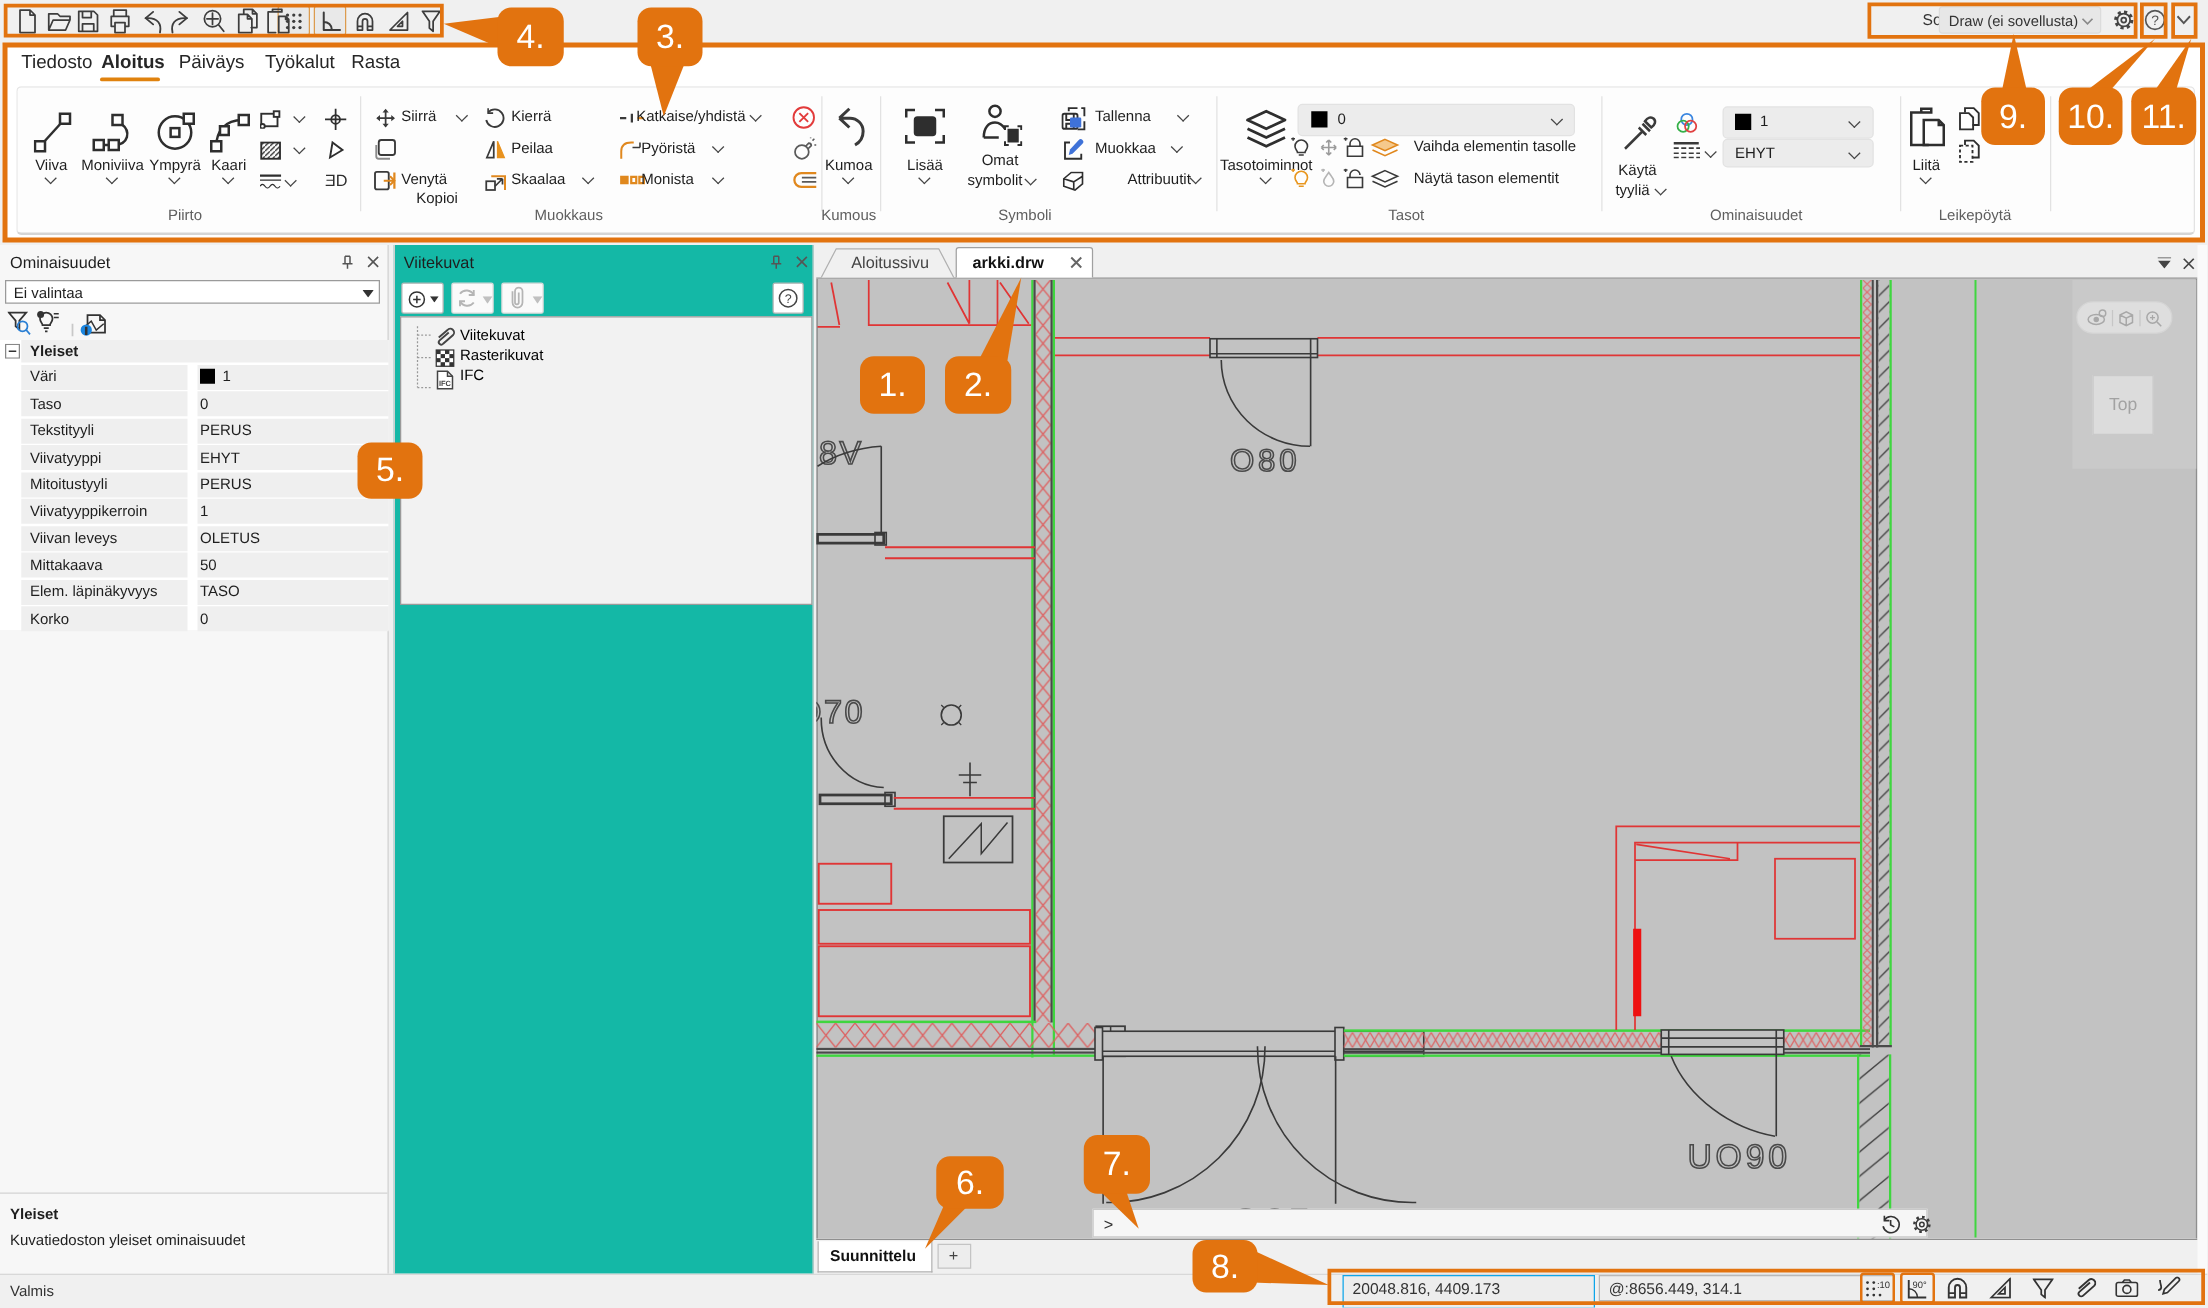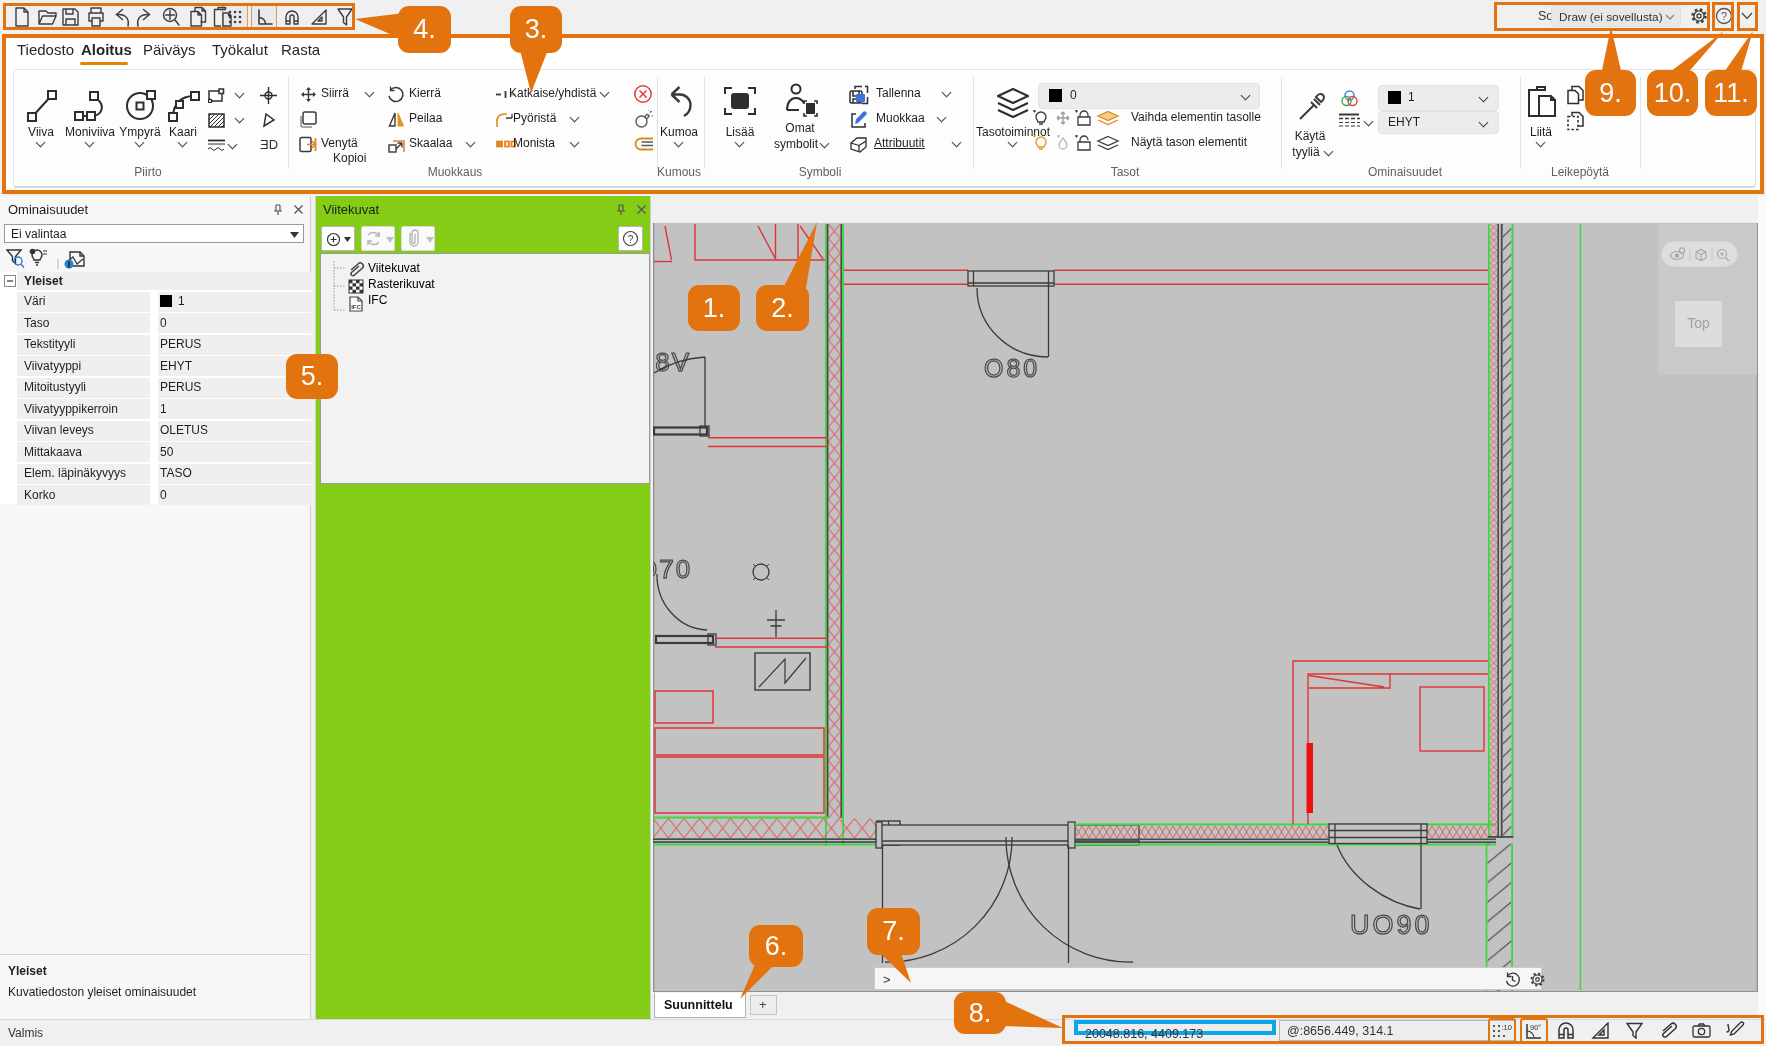--- a/index.html
+++ b/index.html
@@ -339,21 +339,21 @@
     <g fill="none" stroke="#2e2e2e" stroke-width="1.5">
         <path d="M6 3 H2 v13 h13 v-4"></path>
       </g>
     <path d="M8 12 L16 4 a1.8 1.8 0 0 0 -3 -3 L6 8.5 L5 13 Z" fill="#3f72d8"></path>
   </svg>
   <div class="txt" style="left:863px;top:42px;">Muokkaa</div>
     <div class="chv" style="left:929px;top:46px;"></div>
   <svg class="abs" style="left:837px;top:68px;" width="18" height="16" viewBox="0 0 18 16">
     <path d="M1 6 L7 1 H16 V10 L10 15 L1 12 Z M1 6 l8 2.5 M9 8.5 L16 4 M9 8.5 v6" fill="none" stroke="#2e2e2e" stroke-width="1.3"></path>
   </svg>
-  <div class="txt" style="left:861px;top:67px;text-decoration:underline;">Attribuutit</div>
+  <div class="txt" style="left:889px;top:67px;">Attribuutit</div>
     <div class="chv" style="left:944px;top:71px;"></div>
 
   <svg class="abs" style="left:981px;top:17px;" width="38" height="34" viewBox="0 0 38 34">
     <g fill="none" stroke="#2e2e2e" stroke-width="2.2" stroke-linejoin="round">
       <path d="M4 10 L19 3 L34 10 L19 17 Z"></path>
         <path d="M4 17 L19 24 L34 17"></path>
         <path d="M4 24 L19 31 L34 24"></path>
       </g>
   </svg>
   <div class="txt ctr" style="left:1000px;top:56px;">Tasotoiminnot</div>
@@ -537,21 +537,21 @@
     <div class="prow" style="left:17px;top:289px;width:133px;"></div>
       <div class="prow" style="left:158px;top:289px;width:153px;"></div>
     <div class="txt" style="left:24px;top:291.5px;">Korko</div>
       <div class="txt" style="left:160px;top:291.5px;">0</div>
   </div>
 
   <div class="abs" style="left:0;top:758px;width:310px;height:1px;background:#d4d4d4;"></div>
   <div class="txt" style="left:8px;top:768px;font-weight:bold;">Yleiset</div>
   <div class="txt" style="left:8px;top:789px;">Kuvatiedoston yleiset ominaisuudet</div>
 </div>
-<div id="panel2" class="abs" style="left:315px;top:196px;width:336px;height:823px;background:#84cc16;border-left:1px solid #cfcfcf;border-right:1px solid #cfcfcf;box-sizing:border-box;font-size:12px;color:#1e1e1e;">
+<div id="panel2" class="abs" style="left:315px;top:196px;width:336px;height:823px;background:#14b8a6;border-left:1px solid #cfcfcf;border-right:1px solid #cfcfcf;box-sizing:border-box;font-size:12px;color:#1e1e1e;">
   <div class="txt" style="left:7px;top:6px;font-size:13px;">Viitekuvat</div>
   <svg class="abs" style="left:299px;top:8px;" width="12" height="12" viewBox="0 0 12 12">
       <g stroke="#555" fill="none" stroke-width="1.2">
         <path d="M4 1 h4 M4 1 v6 h-2 l8 0 h-2 v-6 M6 7 v4"></path>
       </g>
     </svg>
   <svg class="abs" style="left:320px;top:8px;" width="11" height="11" viewBox="0 0 11 11">
       <path d="M1.5 1.5 L9.5 9.5 M9.5 1.5 L1.5 9.5" stroke="#555" stroke-width="1.3"></path>
     </svg>
 
@@ -622,20 +622,37 @@
     </svg>
     <div class="txt" style="left:47px;top:7px;color:#000;">Viitekuvat</div>
     <div class="txt" style="left:47px;top:23px;color:#000;">Rasterikuvat</div>
     <div class="txt" style="left:47px;top:39px;color:#000;">IFC</div>
   </div>
 
 </div>
 
 <div id="canvasarea" class="abs" style="left:653px;top:196px;width:1105px;height:823px;">
 
+  <div class="abs" style="left:0;top:0;width:1105px;height:27px;background:#f0f0f0;border-bottom:1px solid #909090;box-sizing:border-box;">
+    <svg class="abs" style="left:0;top:0;" width="240" height="27" viewBox="0 0 240 27">
+      <path d="M4 26 L16 3 L98 3 L110 26" fill="#f0f0f0" stroke="#b0b0b0" stroke-width="1"></path>
+      <path d="M112 26 V4 a2 2 0 0 1 2 -2 H219 a2 2 0 0 1 2 2 V26" fill="#fff" stroke="#a0a0a0" stroke-width="1"></path>
+    </svg>
+    <div class="txt" style="left:28px;top:6px;font-size:13px;color:#444;">Aloitussivu</div>
+    <div class="txt" style="left:125px;top:6px;font-size:13px;color:#111;font-weight:bold;">arkki.drw</div>
+    <svg class="abs" style="left:203px;top:9px;" width="10" height="10" viewBox="0 0 10 10">
+        <path d="M1 1 L9 9 M9 1 L1 9" stroke="#666" stroke-width="1.6"></path>
+      </svg>
+    <svg class="abs" style="left:1073px;top:10px;" width="11" height="9" viewBox="0 0 11 9">
+        <path d="M0 0 h11 M1.5 3 h8 L5.5 8 Z" fill="#444" stroke="#444" stroke-width="1"></path>
+      </svg>
+    <svg class="abs" style="left:1093px;top:10px;" width="10" height="10" viewBox="0 0 10 10">
+        <path d="M1 1 L9 9 M9 1 L1 9" stroke="#444" stroke-width="1.4"></path>
+      </svg>
+  </div>
 
   <svg class="abs" style="left:0;top:27px;" width="1105" height="768" viewBox="653 223 1105 768">
     <defs>
       <pattern id="zzV1" x="828.4" y="224" width="12" height="29" patternUnits="userSpaceOnUse">
         <path d="M0 0 L12 14.5 L0 29 M12 0 L0 14.5 L12 29" fill="none" stroke="#dd5f5f" stroke-width="1.05"></path>
       </pattern>
       <pattern id="zzH1" x="653" y="818.5" width="31" height="19.5" patternUnits="userSpaceOnUse">
         <path d="M0 0 L15.5 19.5 L31 0 M0 19.5 L15.5 0 L31 19.5" fill="none" stroke="#dd5f5f" stroke-width="1.05"></path>
       </pattern>
       <pattern id="zzH2" x="1075" y="826" width="14" height="12" patternUnits="userSpaceOnUse">
@@ -817,21 +834,21 @@
     <div class="txt" style="left:11px;top:6px;font-size:12.5px;font-weight:bold;color:#111;">Suunnittelu</div>
     <div class="abs" style="left:97px;top:3px;width:27px;height:20px;background:#ededed;border:1px solid #c4c4c4;box-sizing:border-box;"></div>
     <div class="txt" style="left:106px;top:5px;font-size:13px;color:#444;">+</div>
   </div>
 </div>
 
 <div class="abs" style="left:1758px;top:196px;width:8px;height:823px;background:#fafafa;"></div>
 
 <div id="statusbar" class="abs" style="left:0;top:1019px;width:1766px;height:27px;background:#f0f0f0;border-top:1px solid #d8d8d8;box-sizing:border-box;"></div>
 <div class="txt" style="left:8px;top:1026px;font-size:12px;color:#333;">Valmis</div>
-<div class="abs" style="left:1074px;top:1020px;width:202px;height:15px;background:#ededed;border:4px solid #0ea5e9;box-sizing:border-box;">
+<div class="abs" style="left:1074px;top:1020px;width:202px;height:27px;background:#ededed;border:1px solid #0ea5e9;box-sizing:border-box;">
   <div class="txt" style="left:7px;top:3px;font-size:12.5px;color:#333;">20048.816, 4409.173</div>
 </div>
 <div class="abs" style="left:1279px;top:1020px;width:237px;height:21px;background:#ededed;border:1px solid #b8b8b8;box-sizing:border-box;">
   <div class="txt" style="left:7px;top:3px;font-size:12.5px;color:#333;">@:8656.449, 314.1</div>
 </div>
 <div class="abs" style="left:1488px;top:1018px;width:28px;height:25px;border:2px solid #e2730f;border-radius:3px;box-sizing:border-box;">
   <svg class="abs" style="left:2px;top:2px;" width="20" height="17" viewBox="0 0 20 17">
     <g fill="#333">
         <circle cx="2" cy="4" r="1.1"></circle>
         <circle cx="7" cy="4" r="1.1"></circle>

